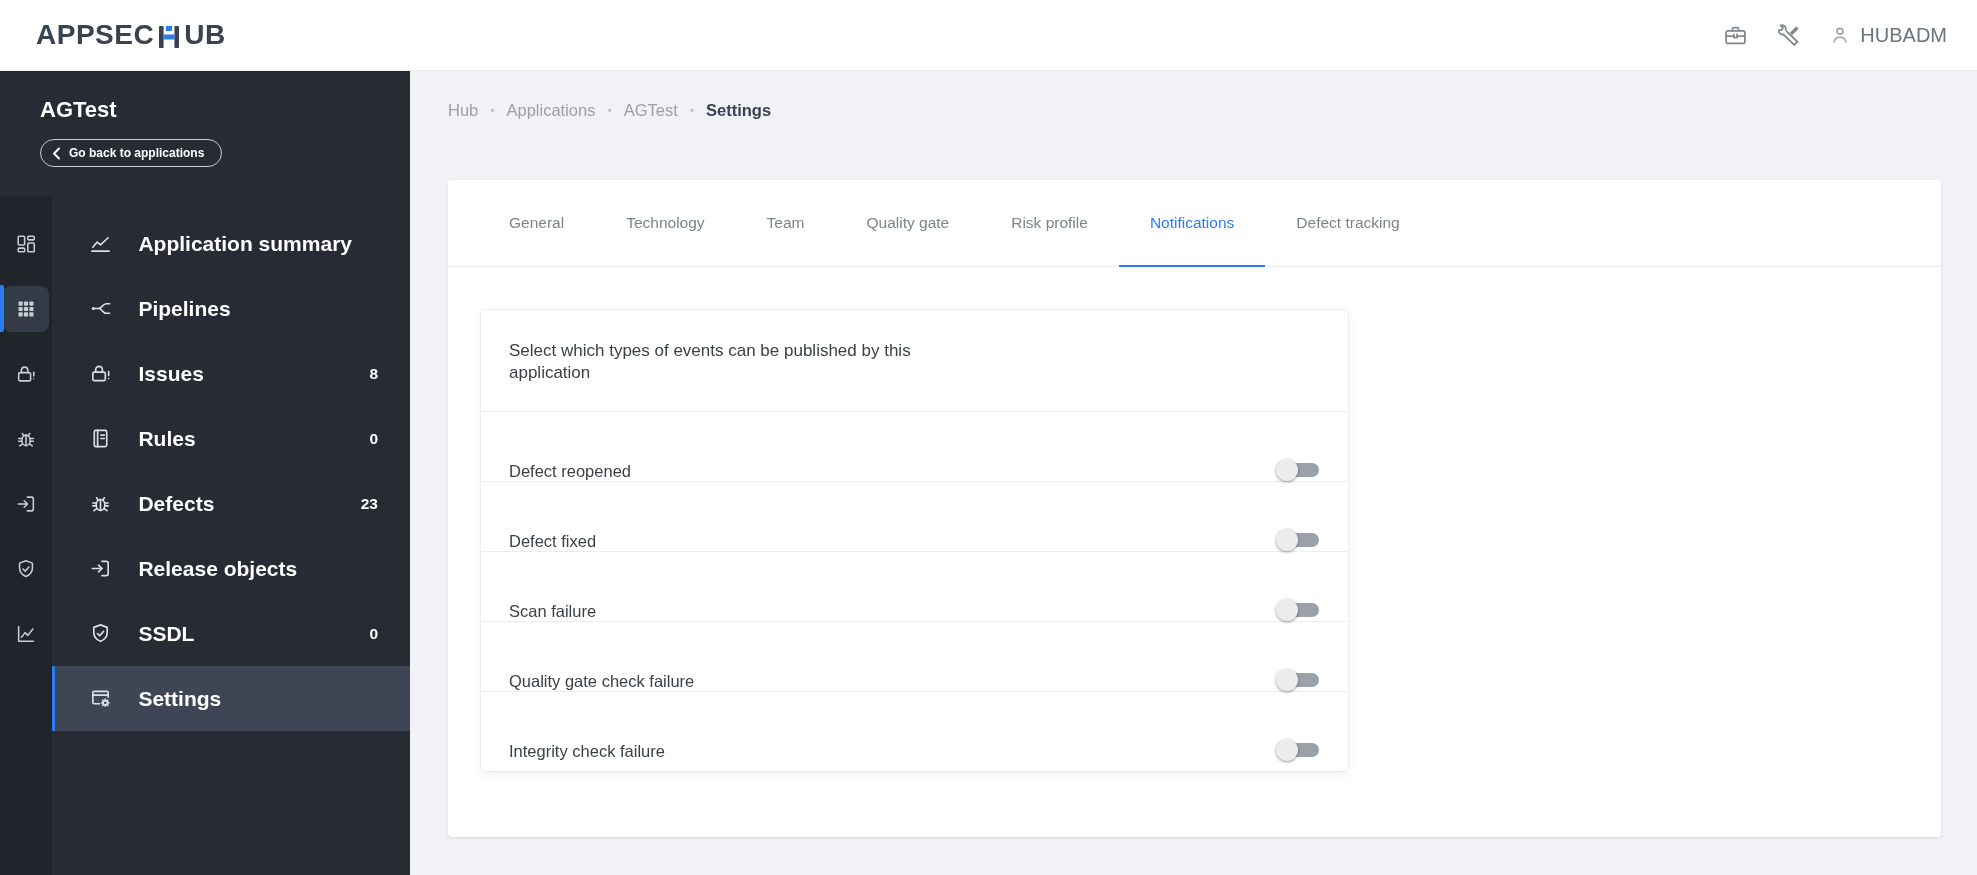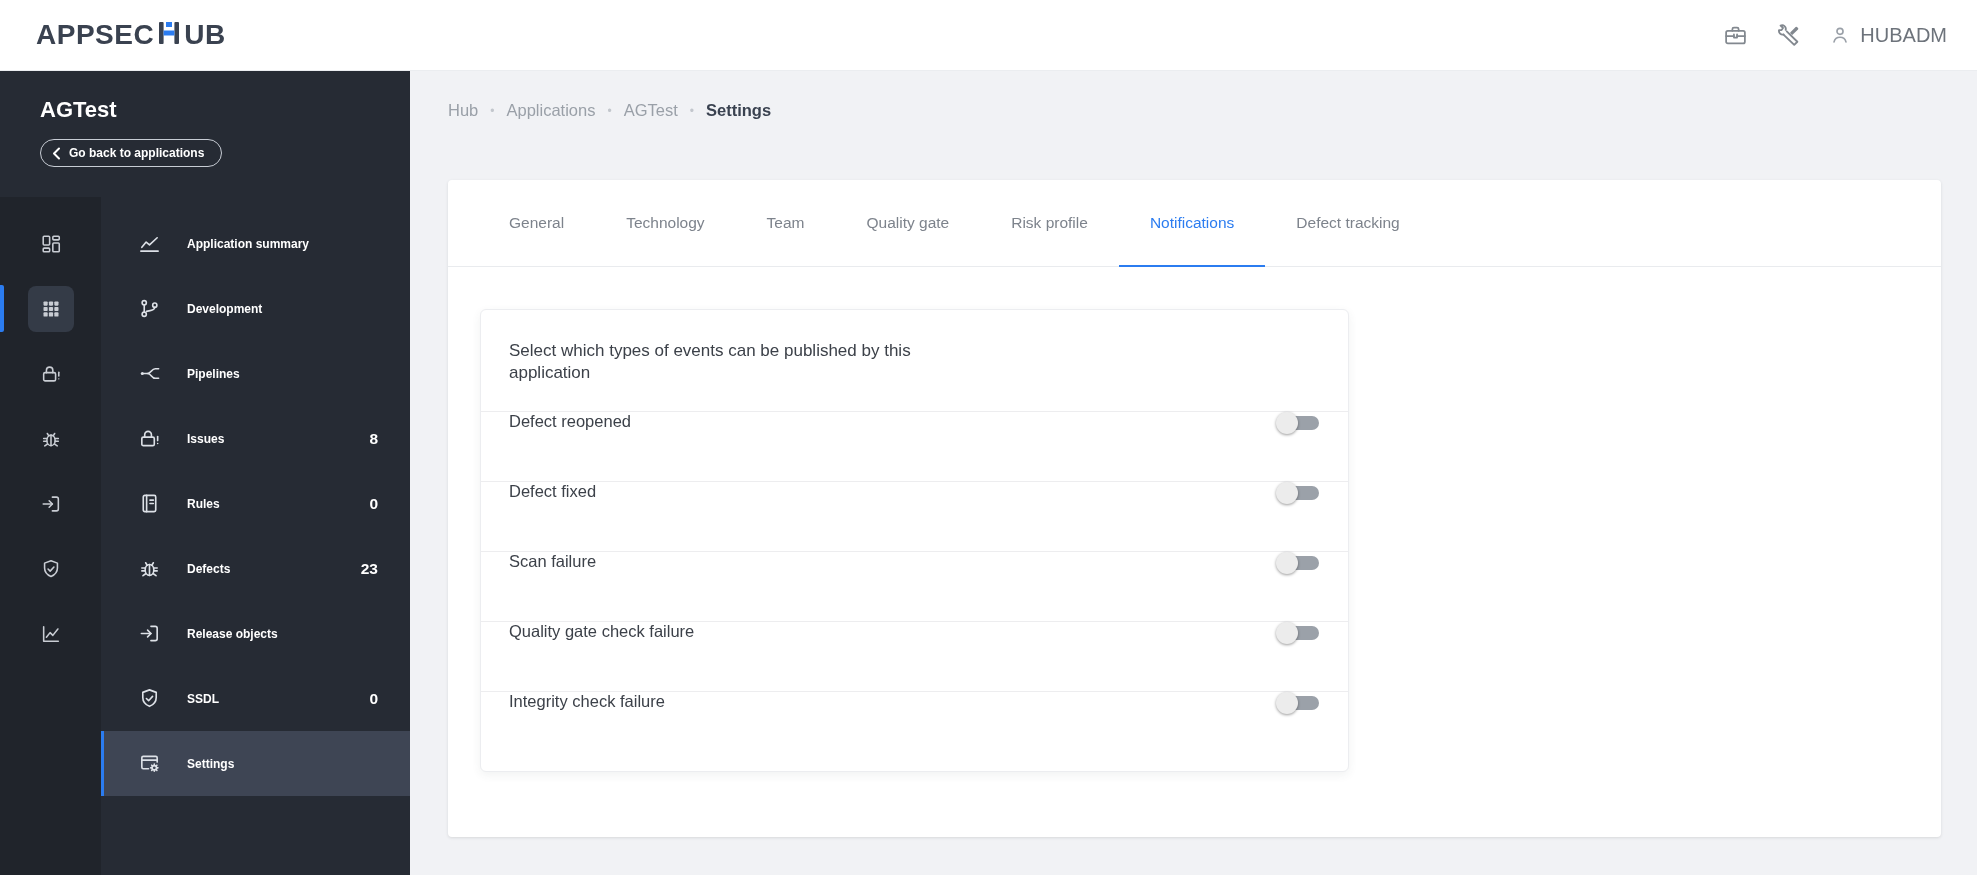--- a/index.html
+++ b/index.html
@@ -3,21 +3,21 @@
 <meta charset="utf-8">
 <style>
   *{margin:0;padding:0;box-sizing:border-box}
   html,body{width:1977px;height:875px}
   body{font-family:"Liberation Sans","DejaVu Sans",sans-serif;background:#f1f2f5;overflow:hidden}
   svg{display:block}
 
   
   .topbar{height:71px;background:#fff;display:flex;align-items:center;justify-content:space-between;
           padding:0 30px 0 36px;border-bottom:1px solid #ebedf0}
-  .logo{display:flex;align-items:flex-start;font-size:28px;font-weight:700;color:#3a4250;letter-spacing:.5px;cursor:pointer}
+  .logo{display:flex;align-items:flex-end;font-size:28px;font-weight:700;color:#3a4250;letter-spacing:.5px;cursor:pointer}
   .logo .logo-h{margin:0 2px}
   .topbar-right{display:flex;align-items:center;gap:28px}
   .icon-btn{color:#82888f;cursor:pointer}
   .user-chip{display:flex;align-items:center;gap:9px;color:#6d737b;font-size:20px;cursor:pointer}
 
   
   .layout{display:flex;height:804px}
 
   
   .sidebar{width:410px;background:#262b34;flex-shrink:0;display:flex;flex-direction:column;color:#fff}
@@ -29,40 +29,40 @@
   .sidebar-body{flex:1;display:flex}
   .rail{width:101px;background:#20242b;padding-top:14px}
   .rail-item{height:65px;display:flex;align-items:center;justify-content:center;position:relative;cursor:pointer;color:#c9cdd4}
   .rail-tile{width:46px;height:46px;border-radius:8px;display:flex;align-items:center;justify-content:center}
   .rail-item.active::before{content:"";position:absolute;left:0;top:9px;bottom:9px;width:4px;background:#2b7cf0;border-radius:0 2px 2px 0}
   .rail-item.active .rail-tile{background:#343b47}
   .menu{flex:1;padding-top:14px}
   .menu-item{height:65px;display:flex;align-items:center;gap:26px;padding:0 32px 0 36px;cursor:pointer}
   .menu-item.active{background:#3e4554;border-left:3px solid #2b7cf0;padding-left:33px}
   .mi-icon{width:24px;height:24px;color:#dde1e7;flex-shrink:0;display:flex;align-items:center;justify-content:center}
-  .mi-label{font-size:12px;font-weight:700;color:#fff;white-space:nowrap}
+  .mi-label{font-size:21px;font-weight:700;color:#fff;white-space:nowrap}
   .mi-count{margin-left:auto;font-size:15.5px;font-weight:700;color:#fff}
 
   
   .main{flex:1;padding:0 36px 0 38px;overflow:hidden}
   .breadcrumb{margin-top:30px;display:flex;align-items:center;gap:12px;font-size:16.5px;color:#9aa0a8}
   .crumb{cursor:pointer}
   .crumb.current{color:#3a4250;font-weight:700;cursor:default}
   .crumb-sep{color:#c3c7cd;font-size:12px}
 
   .content-card{margin-top:60px;background:#fff;border-radius:4px;box-shadow:0 1px 3px rgba(60,64,67,.14);height:657px}
   .tabs{display:flex;align-items:stretch;height:87px;border-bottom:1px solid #e9ebee;padding:0 30px}
   .tab{display:flex;align-items:center;padding:0 31px;font-size:15.5px;color:#7d838c;cursor:pointer;
        border-bottom:2px solid transparent;margin-bottom:-1px;white-space:nowrap}
   .tab.active{color:#2b7cf0;border-bottom-color:#2b7cf0}
 
   .panel{margin:42px 0 0 32px;width:869px;border:1px solid #ecedf0;border-radius:6px;background:#fff;
          box-shadow:0 3px 10px rgba(60,64,67,.07)}
   .panel-desc{padding:30px 28px 26px;font-size:17px;color:#3c4149;line-height:1.32;max-width:480px}
-  .toggle-row{height:70px;display:flex;align-items:flex-start;justify-content:space-between;padding:0 28px;
+  .toggle-row{height:70px;display:flex;align-items:flex-end;justify-content:space-between;padding:0 28px;
               border-top:1px solid #ededef}
   .toggle-label{font-size:16.5px;color:#3c4149}
   .switch{position:relative;width:44px;height:22px;cursor:pointer;flex-shrink:0}
   .switch-track{position:absolute;right:1px;top:4px;width:34px;height:14px;border-radius:7px;background:#9ba1a9}
   .switch-thumb{position:absolute;left:0;top:0;width:22px;height:22px;border-radius:50%;background:#ececec;
                 box-shadow:0 1px 3px rgba(0,0,0,.4)}
   .panel-bottom{height:10px}
 </style>
 </head>
 <body>
@@ -204,33 +204,20 @@
               <path d="M3 20h18"></path>
                 <path d="M4 16l4.5-5.5 3.5 3L20 6"></path>
             </svg>
           </span>
           <span class="mi-label">Application summary</span>
           <span class="mi-count"></span>
         </div>
         <div class="menu-item">
           <span class="mi-icon">
             <svg width="23" height="23" viewBox="0 0 24 24" fill="none" stroke="currentColor" stroke-width="1.7" stroke-linecap="round" stroke-linejoin="round">
-              <circle cx="6.5" cy="6" r="2.2"></circle>
-                <circle cx="6.5" cy="18" r="2.2"></circle>
-                <circle cx="17.5" cy="8.5" r="2.2"></circle>
-              <path d="M6.5 8.2v7.6"></path>
-                <path d="M17.5 10.7c0 3.6-5 3.4-8.5 4.3"></path>
-            </svg>
-          </span>
-          <span class="mi-label">Development</span>
-          <span class="mi-count"></span>
-        </div>
-        <div class="menu-item">
-          <span class="mi-icon">
-            <svg width="23" height="23" viewBox="0 0 24 24" fill="none" stroke="currentColor" stroke-width="1.7" stroke-linecap="round" stroke-linejoin="round">
               <circle cx="4.5" cy="12" r="1.6" fill="currentColor" stroke="none"></circle>
               <path d="M5 12h5c4 0 4-5 8-5h3.5"></path>
                 <path d="M10 12c4 0 4 5 8 5h3.5"></path>
             </svg>
           </span>
           <span class="mi-label">Pipelines</span>
           <span class="mi-count"></span>
         </div>
         <div class="menu-item">
           <span class="mi-icon">

